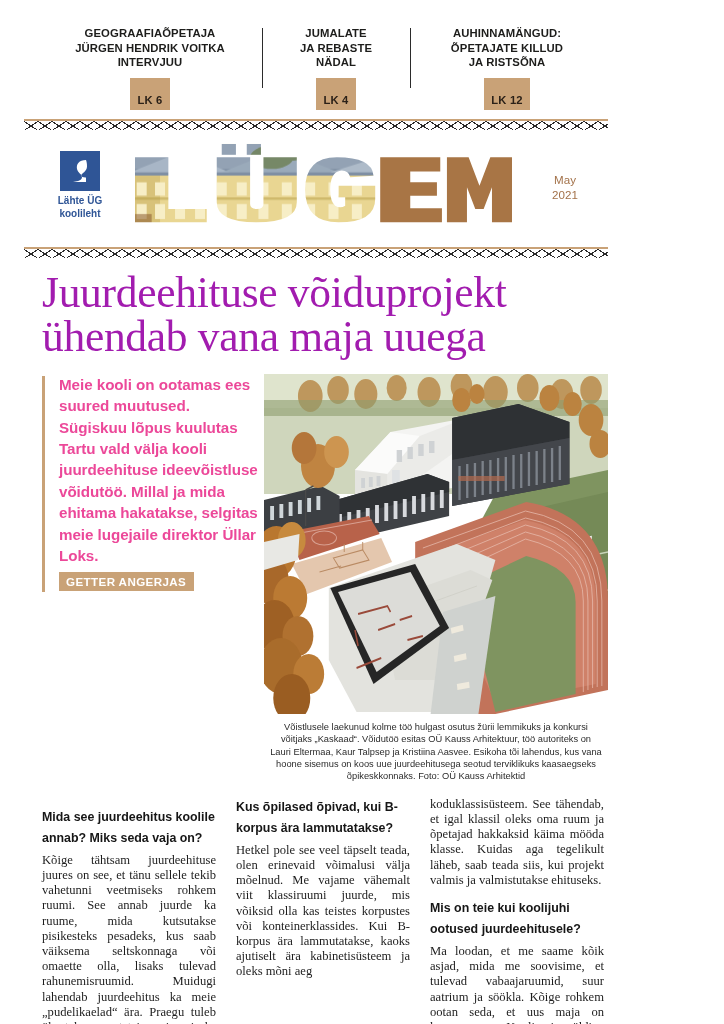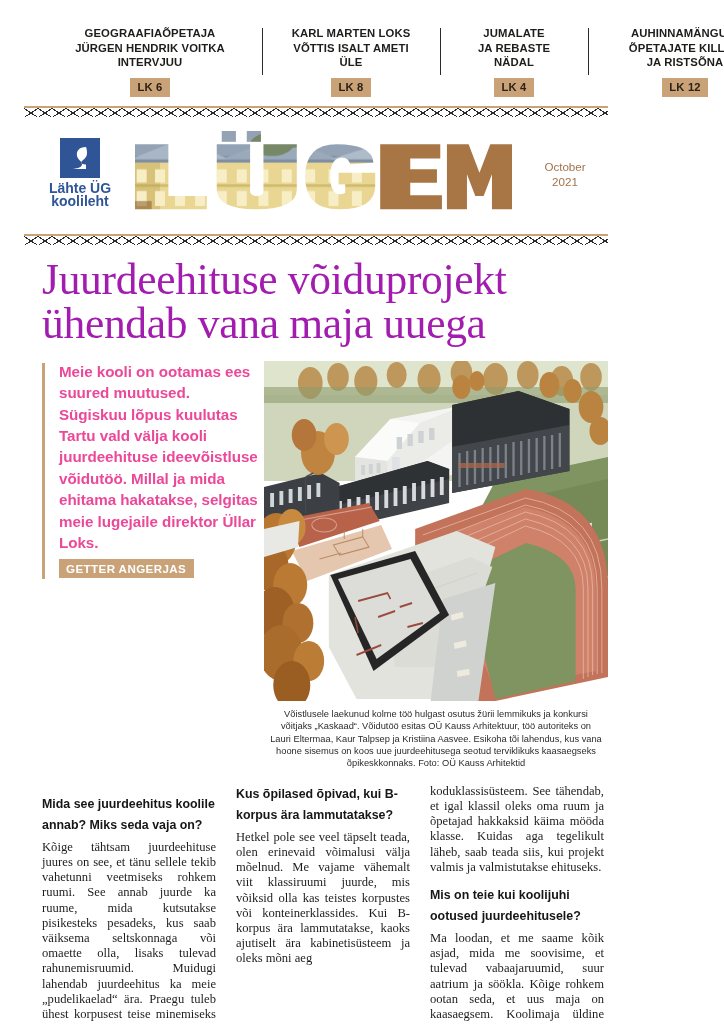--- a/index.html
+++ b/index.html
@@ -59,21 +59,21 @@
     text-transform: uppercase;
   }
   .teaser-badge {
     display: inline-block;
     margin-top: 8px;
     background: #c9a277;
     color: #2b2118;
     font-weight: bold;
     font-size: 11.2px;
     line-height: 13px;
-    padding: 3px 7px 3px 7px;
+    padding: 16px 7px 3px 7px;
     letter-spacing: 0.2px;
   }
   .t1 { width: 196px; }
   .t2 { width: 150px; }
   .t3 { width: 120px; }
   .t4 { width: 166px; }
 
   
   .zigrule {
     position: relative;
@@ -115,21 +115,21 @@
     width: 40px;
     height: 40px;
     background: #2f5596;
     margin: 0 auto 4px auto;
     position: relative;
   }
   .logo-mark svg { display: block; }
   .logo-text {
     color: #2f5596;
     font-weight: bold;
-    font-size: 14px;
+    font-size: 10px;
     line-height: 12.5px;
     white-space: pre-line;
   }
 
   .wordmark {
     flex: 1 1 auto;
     height: 96px;
     position: relative;
     margin-left: 6px;
   }
@@ -251,26 +251,20 @@
 <body>
 
 <div class="page">
 
   <div class="teasers">
     <div class="teaser t1">
       <div class="teaser-title">GEOGRAAFIAÕPETAJA
 JÜRGEN HENDRIK VOITKA
 INTERVJUU</div>
       <div class="teaser-badge">LK 6</div>
-    </div>
-    <div class="teaser t2">
-      <div class="teaser-title">KARL MARTEN LOKS
-VÕTTIS ISALT AMETI
-ÜLE</div>
-      <div class="teaser-badge">LK 8</div>
     </div>
     <div class="teaser t3">
       <div class="teaser-title">JUMALATE
 JA REBASTE
 NÄDAL</div>
       <div class="teaser-badge">LK 4</div>
     </div>
     <div class="teaser t4">
       <div class="teaser-title">AUHINNAMÄNGUD:
 ÕPETAJATE KILLUD
@@ -389,21 +383,21 @@
       </svg>
 
       <svg class="wm-svg" style="position:absolute;left:0;top:0;" viewBox="0 0 470 96" preserveAspectRatio="xMidYMid meet" aria-hidden="true">
         <g fill="#a87545">
           <rect x="404" y="16" width="0" height="0"></rect>
         </g>
       </svg>
 
     </div>
 
-    <div class="issue-date">October
+    <div class="issue-date">May
 2021</div>
   </div>
 
   <div class="zigrule">
     <div class="bar"></div>
     <div class="teeth"></div>
   </div>
 
   <h1 class="headline" style="white-space:pre-line">Juurdeehituse võiduprojekt
 ühendab vana maja uuega</h1>

